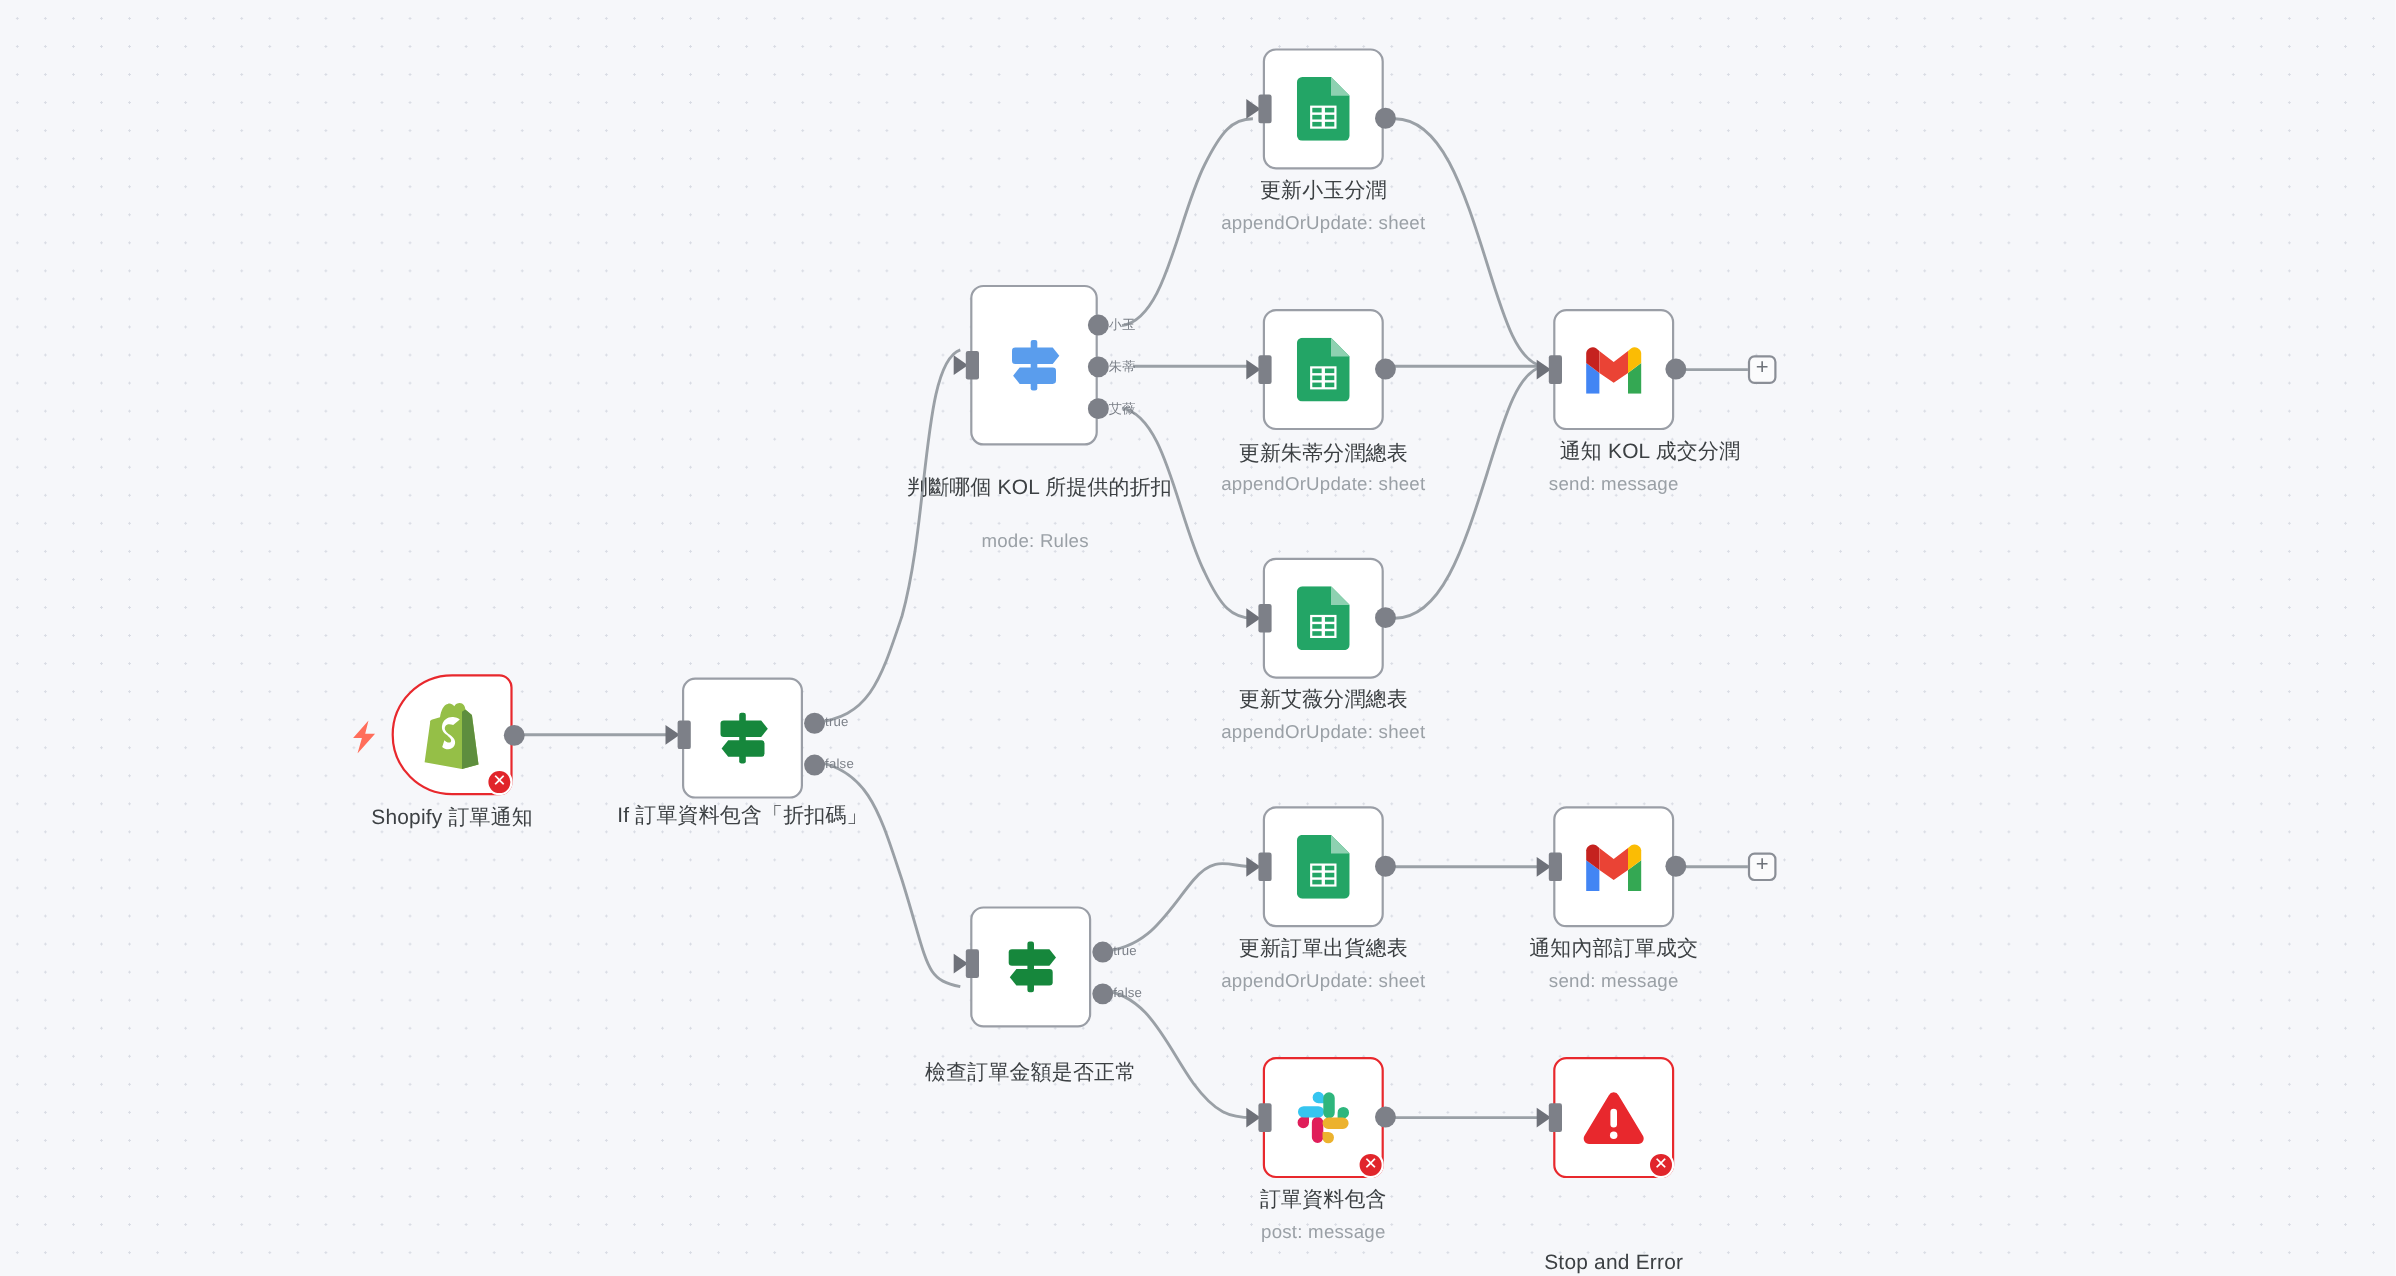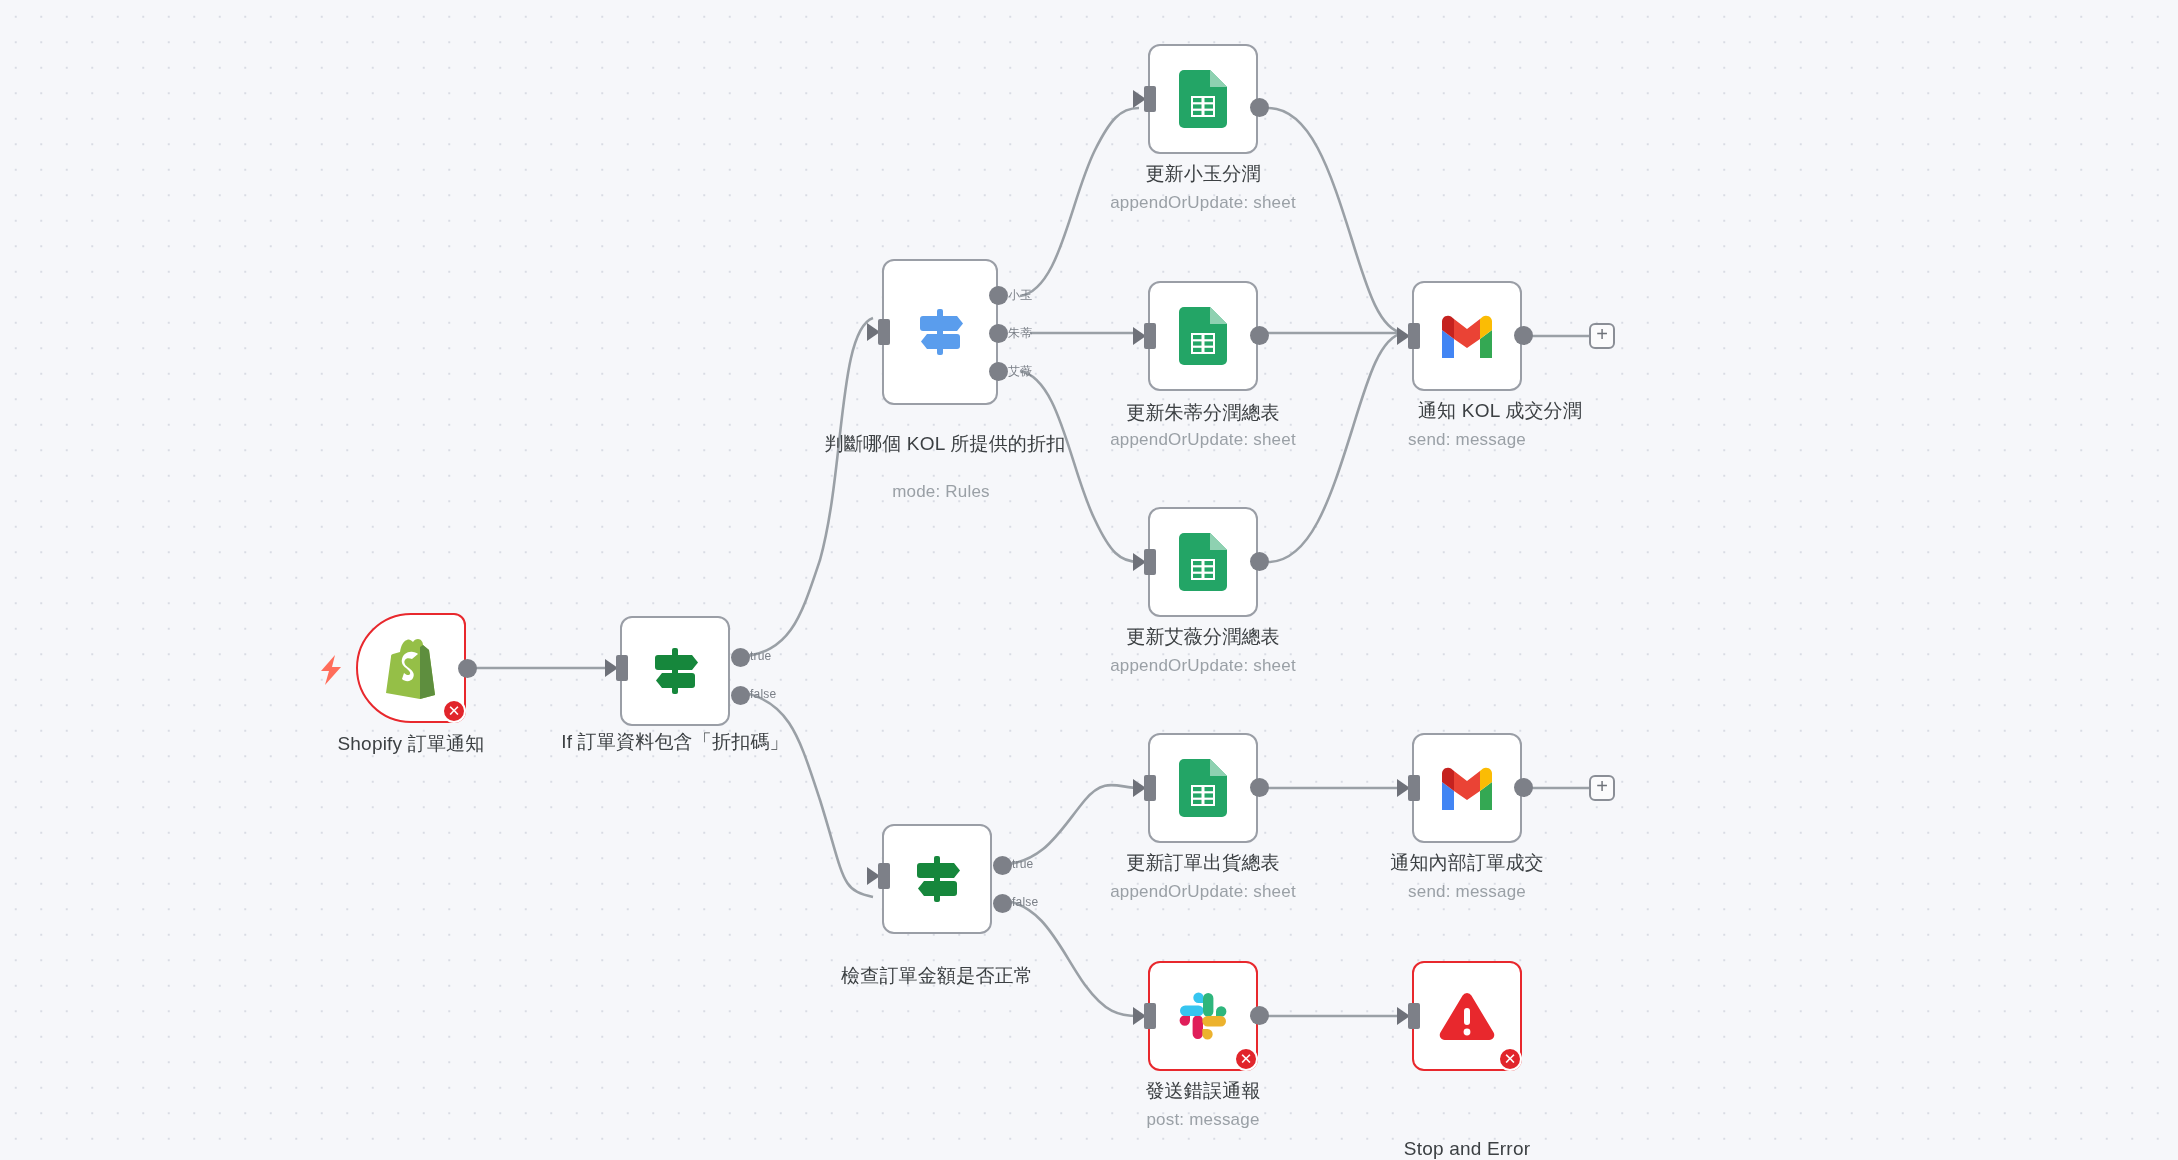--- a/index.html
+++ b/index.html
@@ -339,21 +339,21 @@
       <path d="M22.5 14 A5.2 5.2 0 1 1 27.7 8.8 L27.7 14 Z M22.5 16.6 A5.2 5.2 0 0 1 22.5 27 L9.2 27 A5.2 5.2 0 0 1 9.2 16.6 Z" fill="#36c5f0"></path>
       <path d="M40 22.5 A5.2 5.2 0 1 1 45.2 27.7 L40 27.7 Z M37.4 22.5 A5.2 5.2 0 0 1 27 22.5 L27 9.2 A5.2 5.2 0 0 1 37.4 9.2 Z" fill="#2eb67d"></path>
       <path d="M31.5 40 A5.2 5.2 0 1 1 26.3 45.2 L26.3 40 Z M31.5 37.4 A5.2 5.2 0 0 1 31.5 27 L44.8 27 A5.2 5.2 0 0 1 44.8 37.4 Z" fill="#ecb22e"></path>
     </svg>
     <div class="err-badge" style="right:-2px; bottom:-2px;">
         <span>✕</span>
       </div>
   </div>
   <div class="in-arrow" style="left:1133px; top:1007px;"></div>
   <div class="in-port" style="left:1144px; top:1003px;"></div>
-  <div class="caption" style="left:1088px; top:1078px; width:230px;">發送錯誤通報</div>
+  <div class="caption" style="left:1088px; top:1078px; width:230px;">訂單資料包含</div>
   <div class="subcaption" style="left:1088px; top:1109px; width:230px;">post: message</div>
   <div class="out-dot" style="left:1250px; top:1006px;"></div>
 
   <div class="node err" style="left:1412px; top:961px; width:110px; height:110px;">
     <svg class="glyph" width="56" height="50" viewBox="0 0 56 50">
       <path d="M28 2 A5 5 0 0 1 32.4 4.6 L54.6 41.5 A5 5 0 0 1 50.3 49 L5.7 49 A5 5 0 0 1 1.4 41.5 L23.6 4.6 A5 5 0 0 1 28 2 Z" fill="#e8282d"></path>
       <rect x="25" y="17" width="6" height="17" rx="3" fill="#ffffff"></rect>
       <circle cx="28" cy="41" r="3.4" fill="#ffffff"></circle>
     </svg>
     <div class="err-badge" style="right:-2px; bottom:-2px;">

